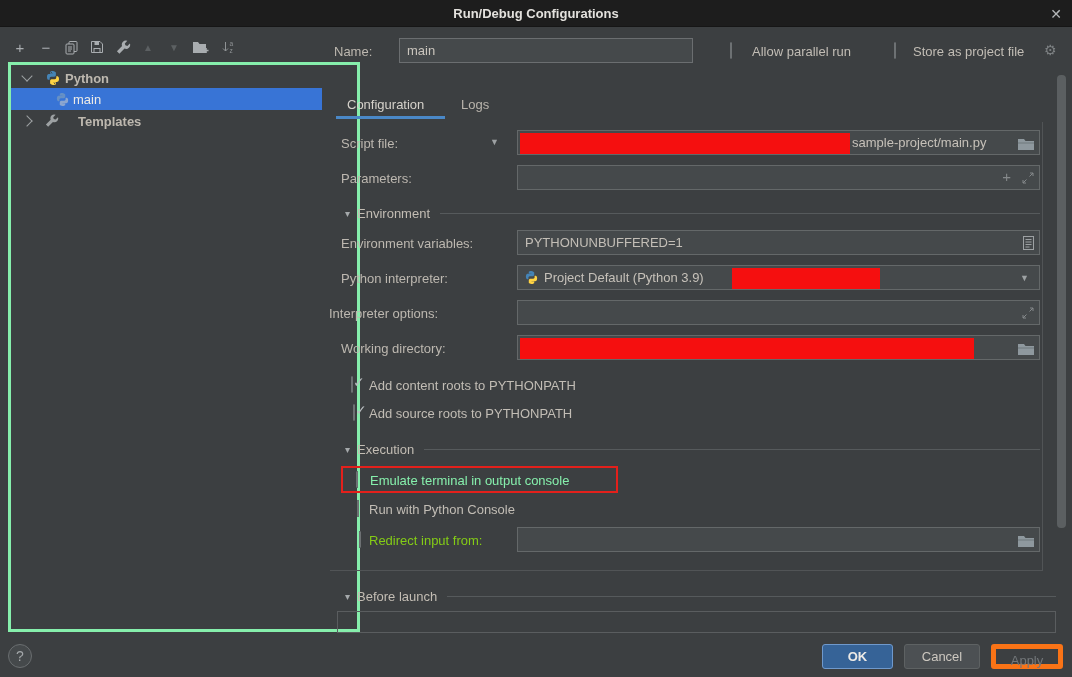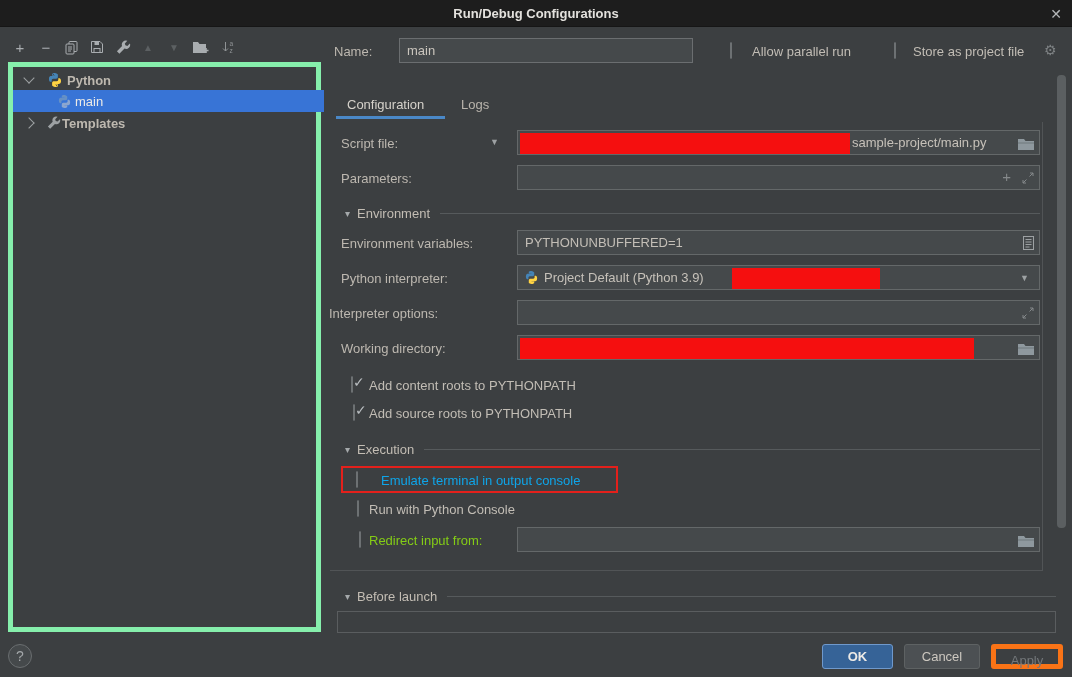--- a/index.html
+++ b/index.html
@@ -14,21 +14,21 @@
   
   #titlebar { left:0; top:0; width:1072px; height:27px; background:#1d1d1d; border-bottom:1px solid #161616; }
   #title { width:100%; text-align:center; line-height:27px; font-weight:bold; color:#e3e1dd; font-size:13px; }
   #close-btn { right:6px; top:4px; width:20px; height:20px; color:#b4b7b9; font-size:14px; text-align:center; line-height:20px; cursor:pointer; }
 
   
   .tool { top:37px; width:20px; height:20px; display:flex; align-items:center; justify-content:center; color:#a9adb0; font-size:15px; }
   .tool.dis { color:#5c6062; font-size:10px; }
 
   
-  #tree-panel { left:8px; top:62px; width:313px; height:570px; border:5px solid #86efac; }
+  #tree-panel { left:8px; top:62px; width:352px; height:570px; border:3px solid #86efac; }
   .trow { position:absolute; left:0; width:311px; height:22px; display:flex; align-items:center; }
   .trow .lblb { font-weight:bold; color:#bdb8af; }
   #tree-row-main { background:#3874d6; }
   #tree-row-main .tlabel { color:#eceae6; }
   .chev { width:8px; height:8px; border-right:1.6px solid #9da1a3; border-bottom:1.6px solid #9da1a3; display:inline-block; }
   .chev.down { transform:rotate(45deg); margin-top:-4px; }
   .chev.right { transform:rotate(-45deg); }
 
   
   .lbl { color:#bdb8b0; }
@@ -138,21 +138,21 @@
           <path fill="#7fa0bd" d="M7.9 1c-3 0-2.8 1.3-2.8 1.3v1.4h2.9v.4H3.9S2 3.9 2 6.9s1.7 2.9 1.7 2.9h1V8.4s-.1-1.7 1.7-1.7h2.9s1.6 0 1.6-1.6V2.6S9.4 1 7.9 1z"></path>
           <path fill="#b9c2cc" d="M8.1 15c3 0 2.8-1.3 2.8-1.3v-1.4H8v-.4h4.1s1.9.2 1.9-2.8-1.7-2.9-1.7-2.9h-1v1.4s.1 1.7-1.7 1.7H6.7s-1.6 0-1.6 1.6v2.7S6.6 15 8.1 15z"></path>
         </svg>
       <span class="tlabel" style="margin-left:3px;">main</span>
     </div>
     <div class="trow" style="top:45px;">
       <span style="margin-left:12px;" class="chev right"></span>
       <svg style="margin-left:14px;" width="14" height="14" viewBox="0 0 16 16">
           <path fill="#9da1a3" d="M14.8 3.6l-2.7 2.7-2.1-.6-.6-2.1L12.1.9A4.3 4.3 0 0 0 6.5 6.5L1 12l2.6 2.6 5.5-5.5a4.3 4.3 0 0 0 5.7-5.5z"></path>
         </svg>
-      <span class="lblb tlabel" style="margin-left:1px;">Templates</span>
+      <span class="lblb tlabel" style="margin-left:19px;">Templates</span>
     </div>
   </div>
 
   
   <span class="abs lbl" style="left:334px; top:44px;text-align:right;">Name:</span>
   <input class="abs" style="left: 399px; top: 38px; width: 294px; height: 25px; background: rgb(69, 73, 75); border: 1px solid rgb(107, 110, 112); color: rgb(202, 197, 189); font-size: 13px; padding-left: 7px; font-family: &quot;Liberation Sans&quot;, sans-serif;" value="main">
   <span class="abs cb" style="left:730px; top:43px;"></span>
   <span class="abs lbl" style="left:752px; top:44px; color:#c2bdb5;">Allow parallel run</span>
   <span class="abs cb" style="left:892px; top:43px;"></span>
   <span class="abs lbl" style="left:913px; top:44px; color:#c2bdb5;">Store as project file</span>
@@ -240,21 +240,21 @@
   
   <div class="abs sect" style="left:345px; top:442px; width:695px;">
     <span class="tri">▾</span>
     <span>Execution</span>
     <span class="line"></span>
   </div>
 
   
   <div class="abs" id="emulate-highlight"></div>
   <span class="abs cb" style="left:348px; top:472px;"></span>
-  <span class="abs lbl" style="left:370px; top:473px; color:#0ea5e9;margin-left:11px;">Emulate terminal in output console</span>
+  <span class="abs lbl" style="left:370px; top:473px; color:#86efac;">Emulate terminal in output console</span>
 
   
   <span class="abs cb" style="left:347px; top:501px;"></span>
   <span class="abs lbl" style="left:369px; top:502px; color:#c2bdb5;">Run with Python Console</span>
 
   
   <span class="abs cb" style="left:347px; top:532px;"></span>
   <span class="abs lbl" style="left:369px; top:533px; color:#84cc16;">Redirect input from:</span>
   <div class="abs field" style="left:517px; top:527px; width:523px;">
     <svg class="ricon" style="top:7px;" width="16" height="12" viewBox="0 0 16 12">

